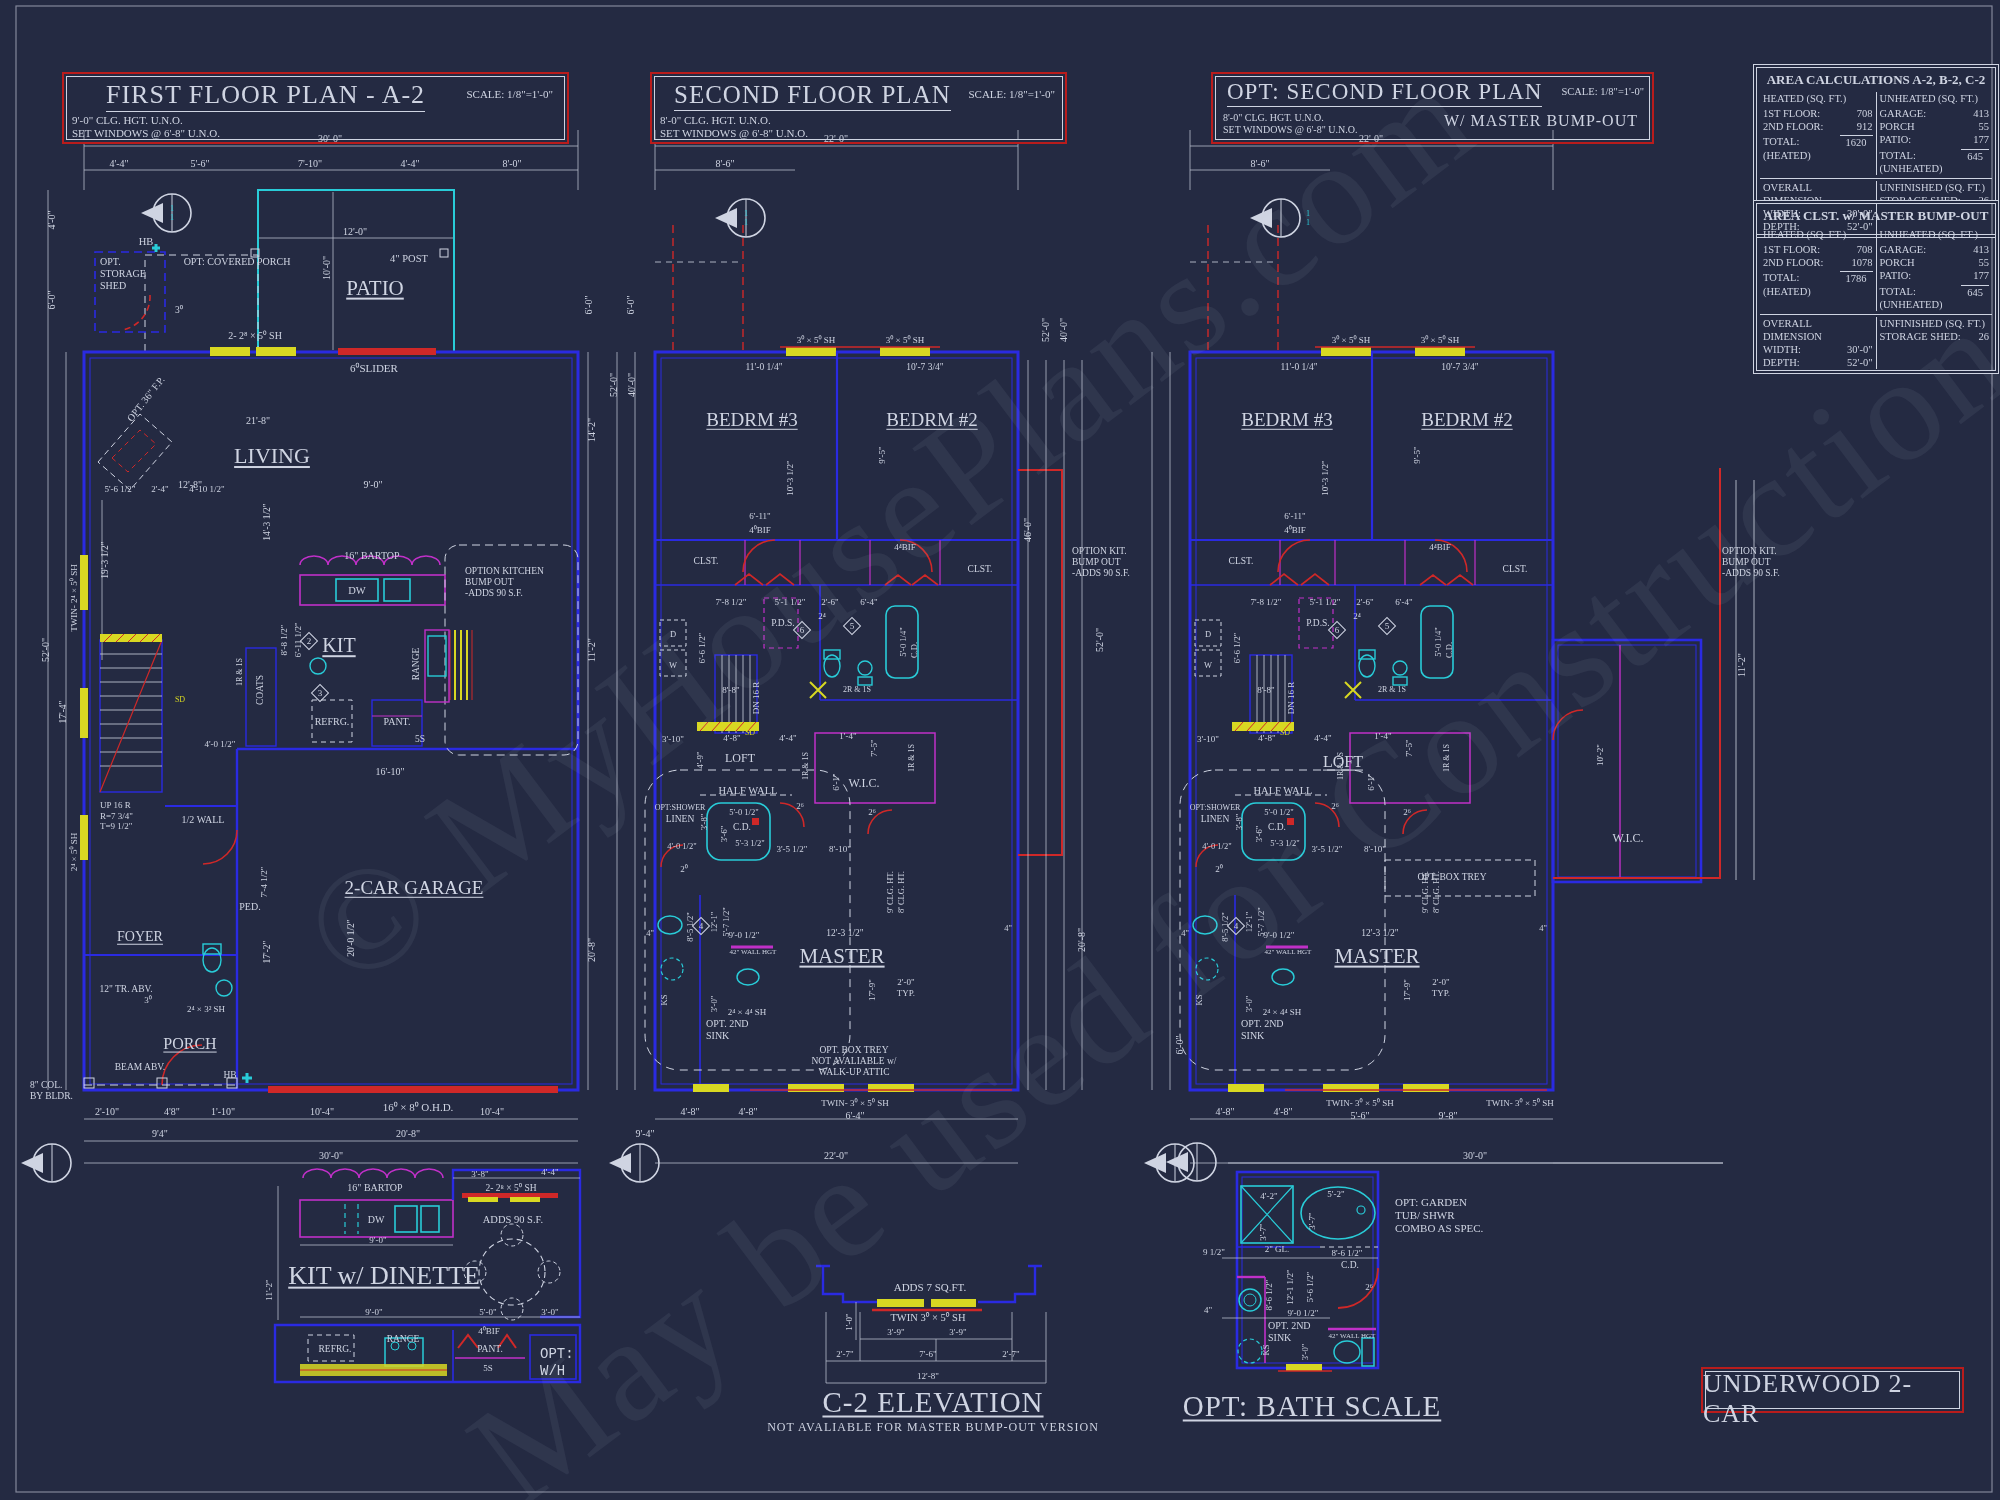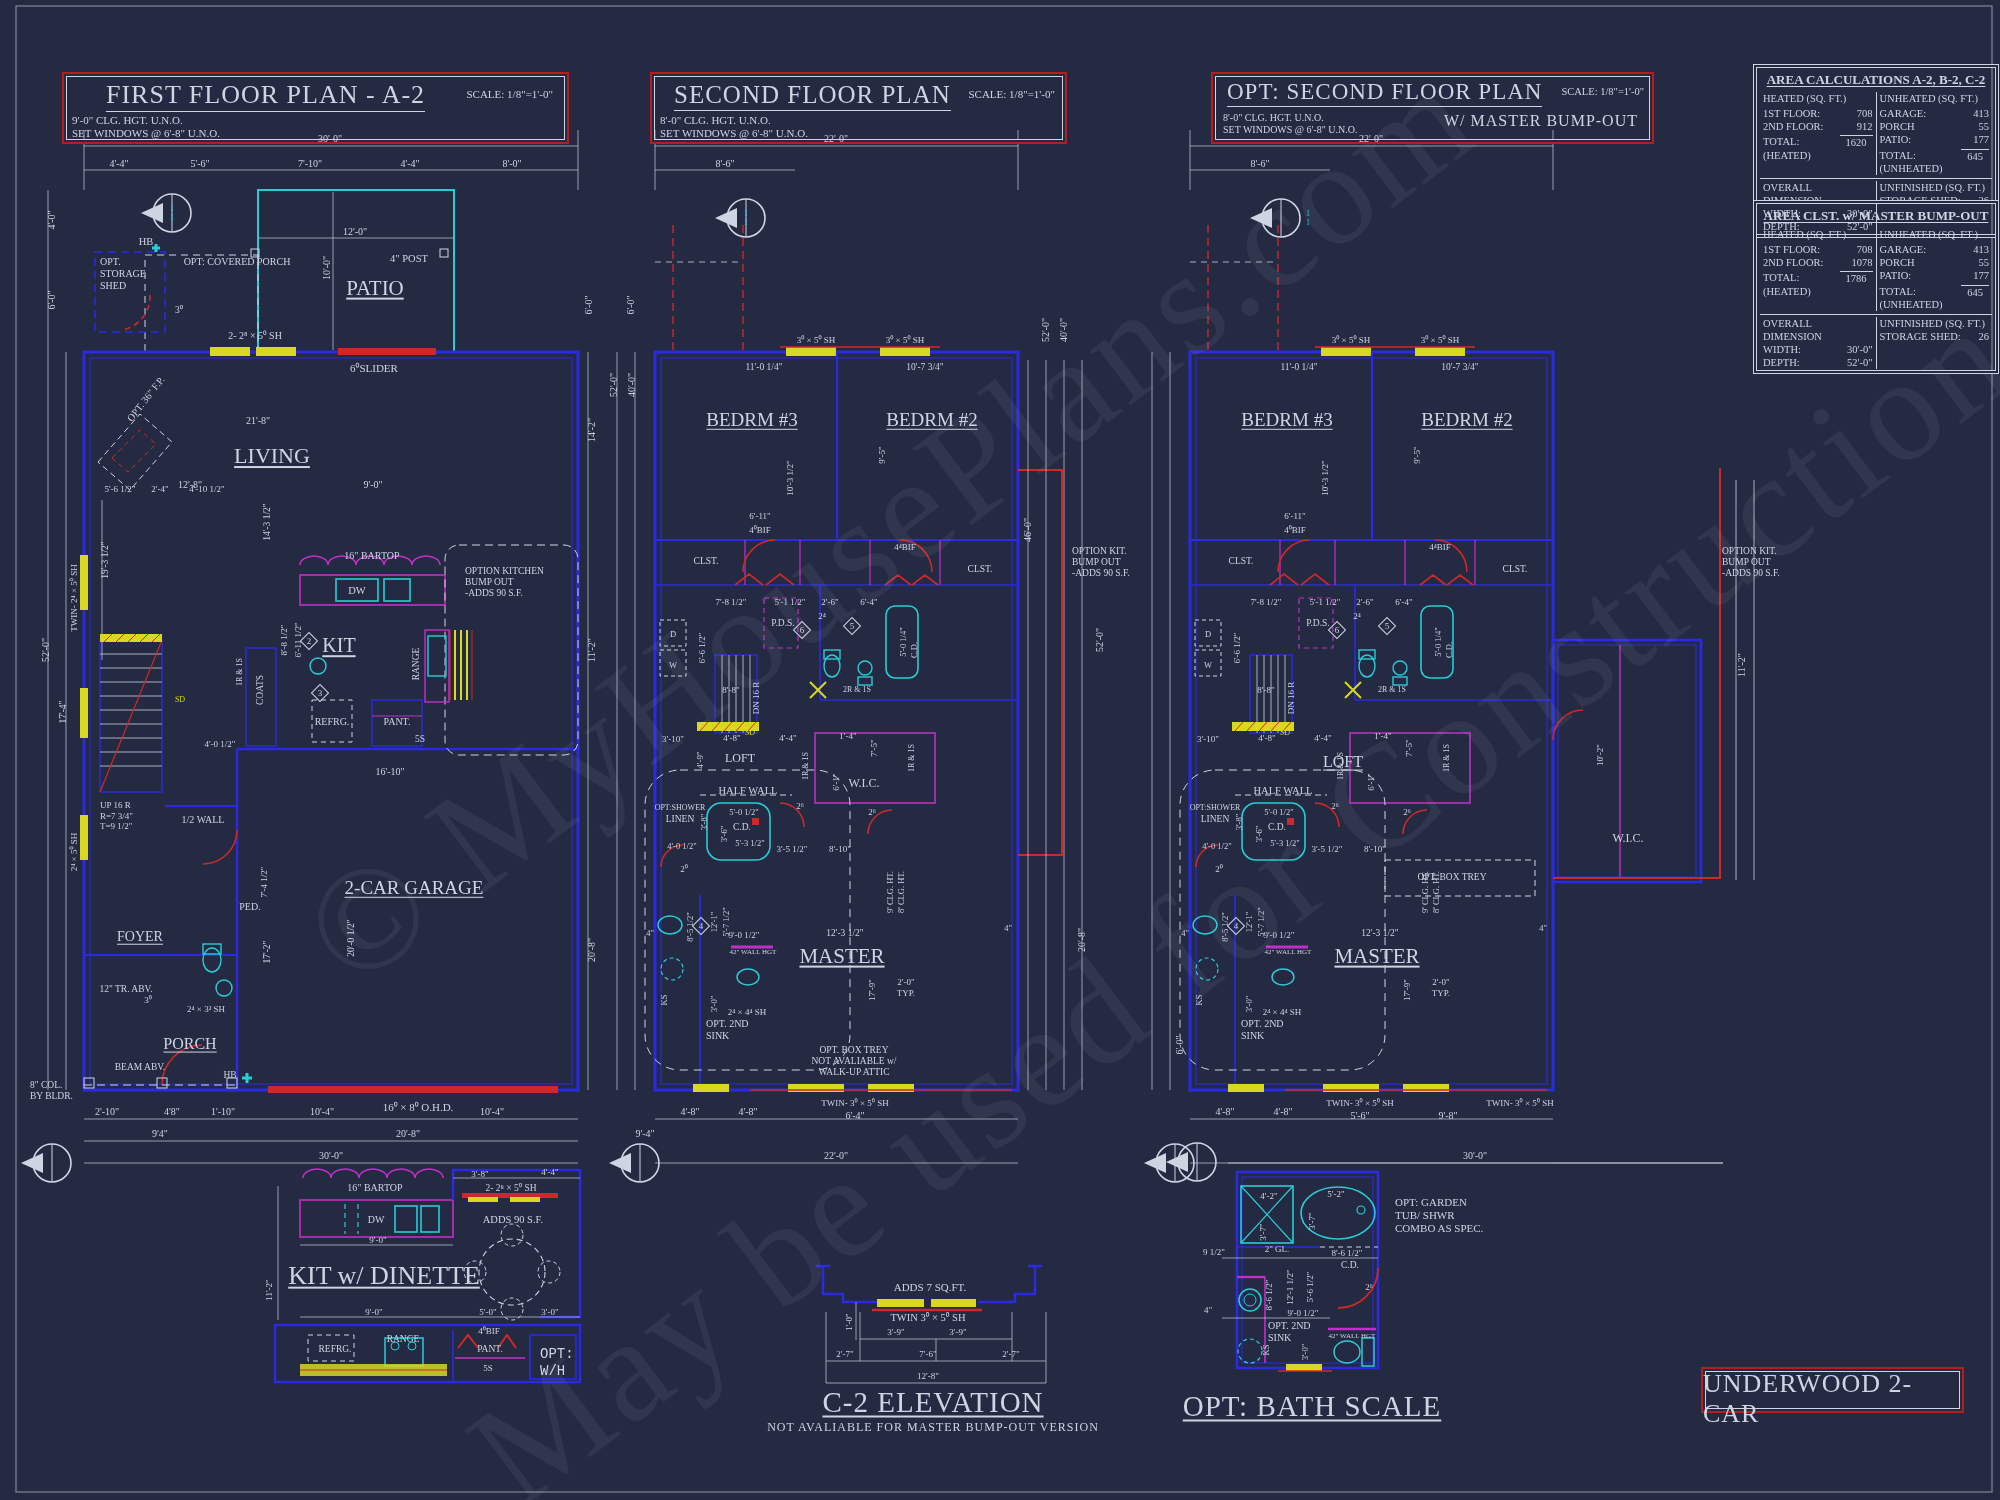--- a/index.html
+++ b/index.html
@@ -16,21 +16,21 @@
         box-shadow:inset 0 0 0 2px #242a42,inset 0 0 0 3px #cfd4e2}
   .pttl{font-weight:normal}
   .pttl .t{position:absolute;letter-spacing:1px}
   .pttl .s{position:absolute;font-size:11px}
   .pttl .n{position:absolute;font-size:11px}
   .wm{position:absolute;font-size:148px;white-space:nowrap;
       color:rgba(228,233,248,.062);transform:rotate(-37deg);transform-origin:center;letter-spacing:4px}
   
   .acalc{position:absolute;width:232px;padding:5px 6px 4px;font-size:10.5px;
          border:1px solid #cfd4e2;box-shadow:inset 0 0 0 2px #242a42,inset 0 0 0 3px #cfd4e2}
-  .acalc .ttl{font-size:13px;font-weight:bold;text-align:center;text-decoration:underline;
+  .acalc .ttl{font-size:13px;font-weight:bold;text-align:center;
               text-underline-offset:2px;margin:2px 0 4px;white-space:nowrap}
   .acalc .cols{display:flex}
   .acalc .c{flex:1;padding:0 3px}
   .acalc .c+.c{border-left:1px solid #cfd4e2}
   .acalc .r{display:flex;justify-content:space-between;line-height:1.25}
   .acalc .hd{margin-bottom:2px}
   .acalc .tot{margin-top:2px}
   .acalc .tot .v{border-top:1px solid #cfd4e2;padding:0 6px}
   .acalc .sec2{border-top:1px solid #cfd4e2;margin-top:3px;padding-top:2px}
   .dttl{position:absolute;transform:translate(-50%,-50%);text-decoration:underline;

